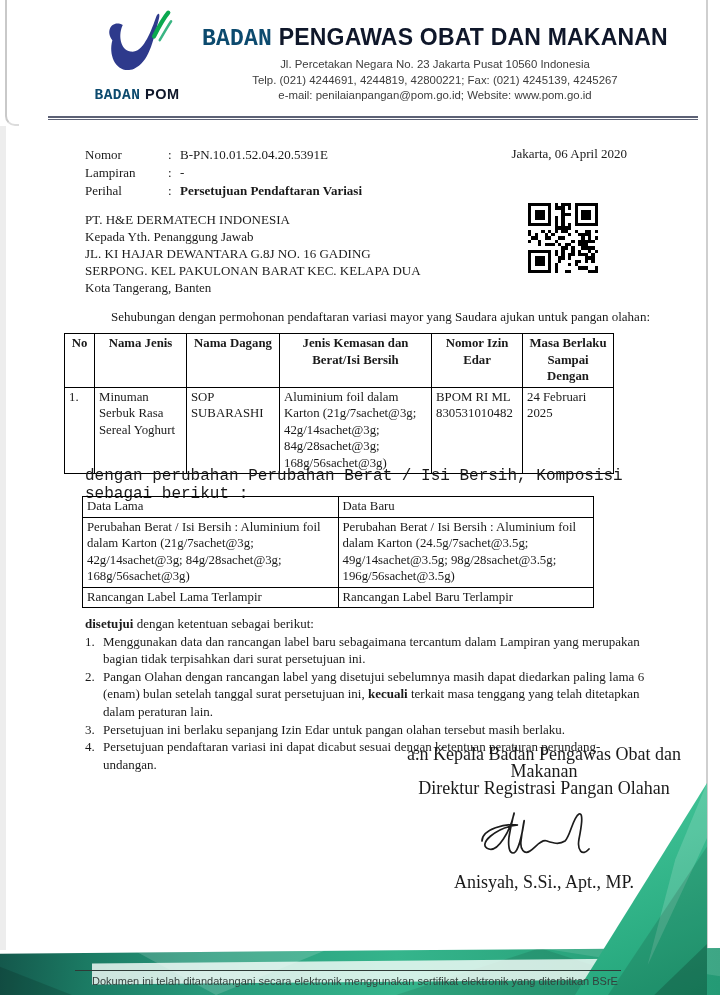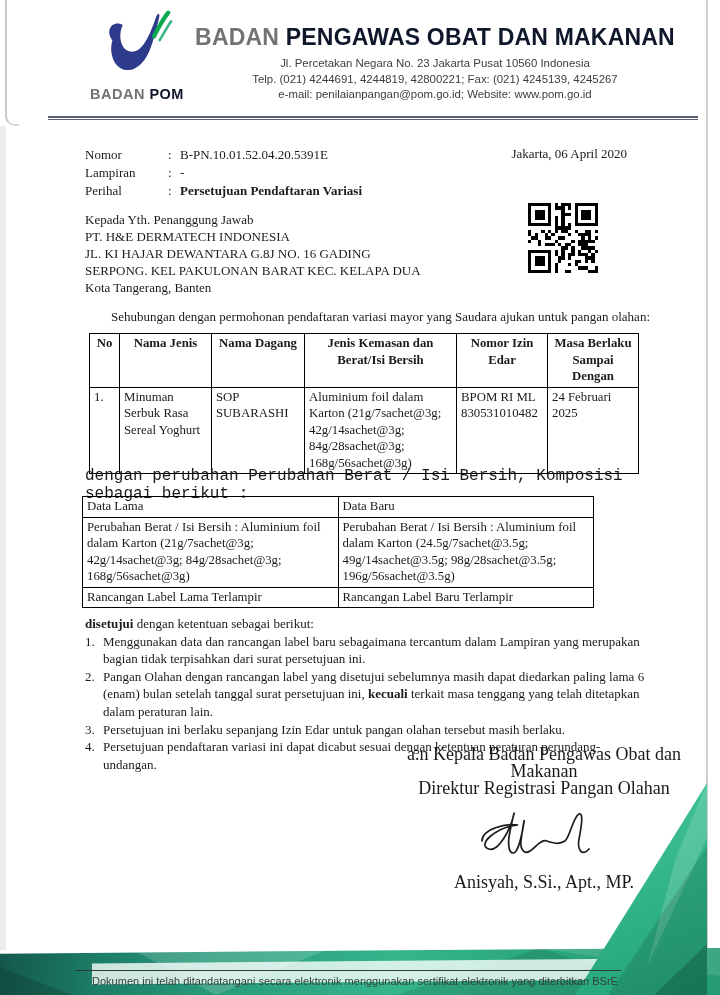--- a/index.html
+++ b/index.html
@@ -12,21 +12,21 @@
     border-left:2px solid #c9c9c9; border-bottom:2px solid #dcdcdc; border-bottom-left-radius:10px; }
   .edge-left-strip { position:absolute; left:0; top:126px; width:6px; height:824px; background:#ededed; }
   .edge-right-line { position:absolute; right:12px; top:0; width:2px; height:948px; background:#cfcfcf; }
 
   
   .logo-wrap { position:absolute; left:72px; top:8px; width:130px; text-align:center; }
   .logo-name { font-family:"Liberation Sans", sans-serif; font-weight:bold; font-size:14.5px; letter-spacing:0.5px; margin-top:2px; }
   .head-block { position:absolute; left:185px; top:24px; width:500px; text-align:center; }
   .head-title { font-family:"Liberation Sans", sans-serif; font-weight:bold; font-size:23px; letter-spacing:0.2px; white-space:nowrap; }
   .head-addr { font-family:"Liberation Sans", sans-serif; font-size:11.4px; color:#3c3c3c; line-height:15.5px; margin-top:5px; }
-  .blue { color:#737373; }
+  .blue { color:#0c4a6e;font-family:Liberation Mono, monospace; }
   .green { color:#0f172a; }
   .head-rule { position:absolute; left:48px; top:116px; width:650px; height:4px;
     border-top:2px solid #5c6175; border-bottom:1px solid #5c6175; }
 
   
   .meta { position:absolute; left:85px; top:146px; font-size:13px; line-height:18px; }
   .meta-row { display:grid; grid-template-columns:83px 12px auto; }
   .bold { font-weight:bold; }
   .date-line { position:absolute; right:93px; top:146px; font-size:13px; }
 
@@ -37,21 +37,21 @@
   .qr { position:absolute; left:528px; top:203px; width:70px; height:70px; }
 
   
   .intro { position:absolute; left:85px; top:309px; width:565px; font-size:13px;text-align:right; }
   .change-intro { position:absolute; left:85px; top:467px; width:565px; font-size:16px;font-family:Liberation Mono, monospace; }
 
   
   table { border-collapse:collapse; font-size:12.8px; line-height:16.5px; }
   td, th { border:1px solid #000; vertical-align:top; padding:1px 4px 2px 4px; }
   th { font-weight:bold; text-align:center; vertical-align:top; }
-  .product-table { position:absolute; left:89px; top:333px; width:549px; table-layout:fixed; }
+  .product-table { position:absolute; left:64px; top:333px; width:549px; table-layout:fixed; }
   .col-no{width:30px;} .col-jenis{width:92px;} .col-dagang{width:93px;}
   .col-kemasan{width:152px;} .col-izin{width:91px;} .col-masa{width:91px;}
   .product-table td { height:78px; }
   .comparison-table { position:absolute; left:82px; top:496px; width:512px; table-layout:fixed; }
   .comparison-table td { text-align:left; }
   .comparison-table .hdr td { font-weight:normal; height:20px; }
   .comparison-table .body td { height:62px; }
   .comparison-table .ftr td { height:20px; }
 
   
@@ -138,22 +138,22 @@
     </div>
     <div class="meta-row">
       <span>Perihal</span>
       <span>:</span>
       <span class="bold">Persetujuan Pendaftaran Variasi</span>
     </div>
   </div>
   <div class="date-line">Jakarta, 06 April 2020</div>
 
   <div class="recipient">
+    <div>PT. H&amp;E DERMATECH INDONESIA</div>
     <div>Kepada Yth. Penanggung Jawab</div>
-    <div>PT. H&amp;E DERMATECH INDONESIA</div>
     <div>JL. KI HAJAR DEWANTARA G.8J NO. 16 GADING</div>
     <div>SERPONG. KEL PAKULONAN BARAT KEC. KELAPA DUA</div>
     <div>Kota Tangerang, Banten</div>
   </div>
 
   <div class="qr" id="qr"><svg viewBox="0 0 21 21" width="70" height="70" style="shape-rendering: crispedges;">
         <rect x="0" y="0" width="7" height="7" fill="#000"></rect>
         <rect x="1" y="1" width="5" height="5" fill="#fff"></rect>
         <rect x="2" y="2" width="3" height="3" fill="#000"></rect>
         <rect x="14" y="0" width="7" height="7" fill="#000"></rect>

